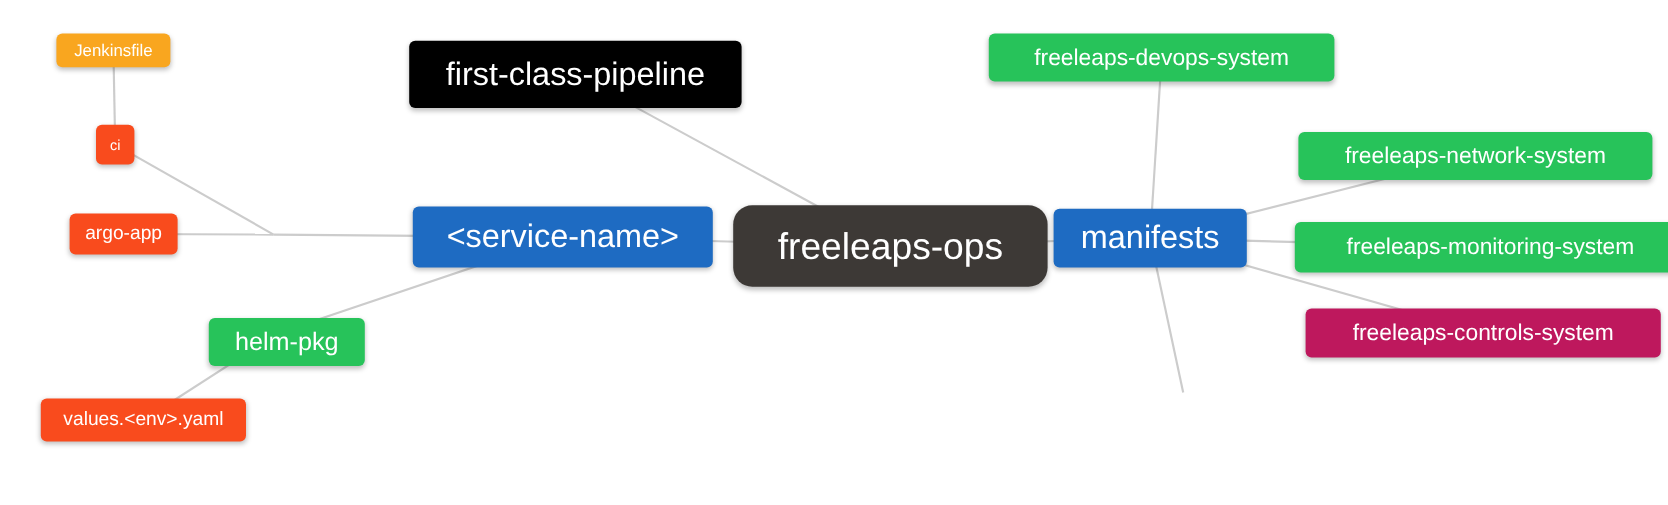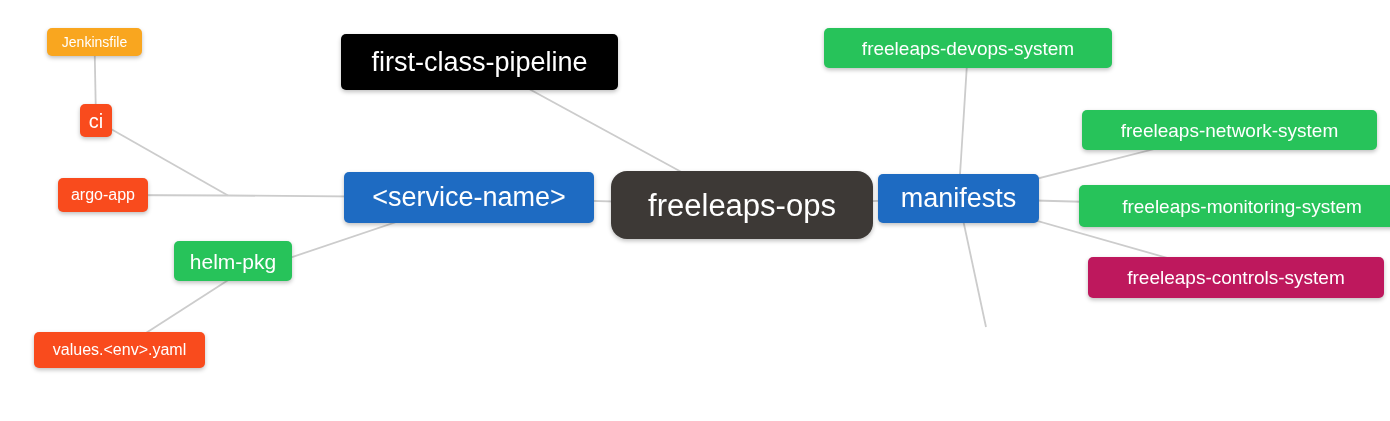--- a/index.html
+++ b/index.html
@@ -59,26 +59,26 @@
       <line x1="931.5" y1="198.5" x2="715" y2="205" stroke="#cccccc" stroke-width="1.8"></line>
       <line x1="931.5" y1="198.5" x2="941" y2="48" stroke="#cccccc" stroke-width="1.8"></line>
       <line x1="931.5" y1="198.5" x2="1202.5" y2="130" stroke="#cccccc" stroke-width="1.8"></line>
       <line x1="931.5" y1="198.5" x2="1215" y2="206" stroke="#cccccc" stroke-width="1.8"></line>
       <line x1="931.5" y1="198.5" x2="1209" y2="277.5" stroke="#cccccc" stroke-width="1.8"></line>
       <line x1="931.5" y1="198.5" x2="959" y2="327" stroke="#cccccc" stroke-width="1.8"></line>
     </svg>
 
   <div class="node" style="left: 20px; top: 28px; width: 95px; height: 28px; font-size: 14px; background: rgb(249, 166, 31); color: rgb(255, 255, 255);">Jenkinsfile</div>
 
-  <div class="node" style="left: 53px; top: 104px; width: 32px; height: 33px; font-size: 20px; background: rgb(249, 75, 29); color: rgb(255, 255, 255);">ci</div>
+  <div class="node" style="left: 53px; top: 104px; width: 32px; height: 33px; font-size: 12px; background: rgb(249, 75, 29); color: rgb(255, 255, 255);">ci</div>
 
   <div class="node" style="left: 31px; top: 178px; width: 90px; height: 34px; font-size: 16px; background: rgb(249, 75, 29); color: rgb(255, 255, 255);">argo-app</div>
 
 
-  <div class="node" style="left: 147px; top: 241px; width: 118px; height: 40px; font-size: 21px; background: rgb(39, 195, 90); color: rgb(255, 255, 255);">helm-pkg</div>
+  <div class="node" style="left: 147px; top: 265px; width: 130px; height: 40px; font-size: 21px; background: rgb(39, 195, 90); color: rgb(255, 255, 255);">helm-pkg</div>
 
   <div class="node" style="left: 7px; top: 332px; width: 171px; height: 36px; font-size: 16px; background: rgb(249, 75, 29); color: rgb(255, 255, 255);">values.&lt;env&gt;.yaml</div>
 
   <div class="node" style="left: 314px; top: 34px; width: 277px; height: 56px; font-size: 27px; background: #000000; color: rgb(255, 255, 255);">first-class-pipeline</div>
 
   <div class="node" style="left: 317px; top: 172px; width: 250px; height: 51px; font-size: 27px; background: rgb(30, 107, 194); color: rgb(255, 255, 255);">&lt;service-name&gt;</div>
 
   <div class="node root" style="left: 584px; top: 171px; width: 262px; height: 68px; font-size: 31px; background: rgb(61, 57, 54); color: rgb(255, 255, 255);">freeleaps-ops</div>
 
   <div class="node" style="left: 851px; top: 174px; width: 161px; height: 49px; font-size: 27px; background: rgb(30, 107, 194); color: rgb(255, 255, 255);">manifests</div>

